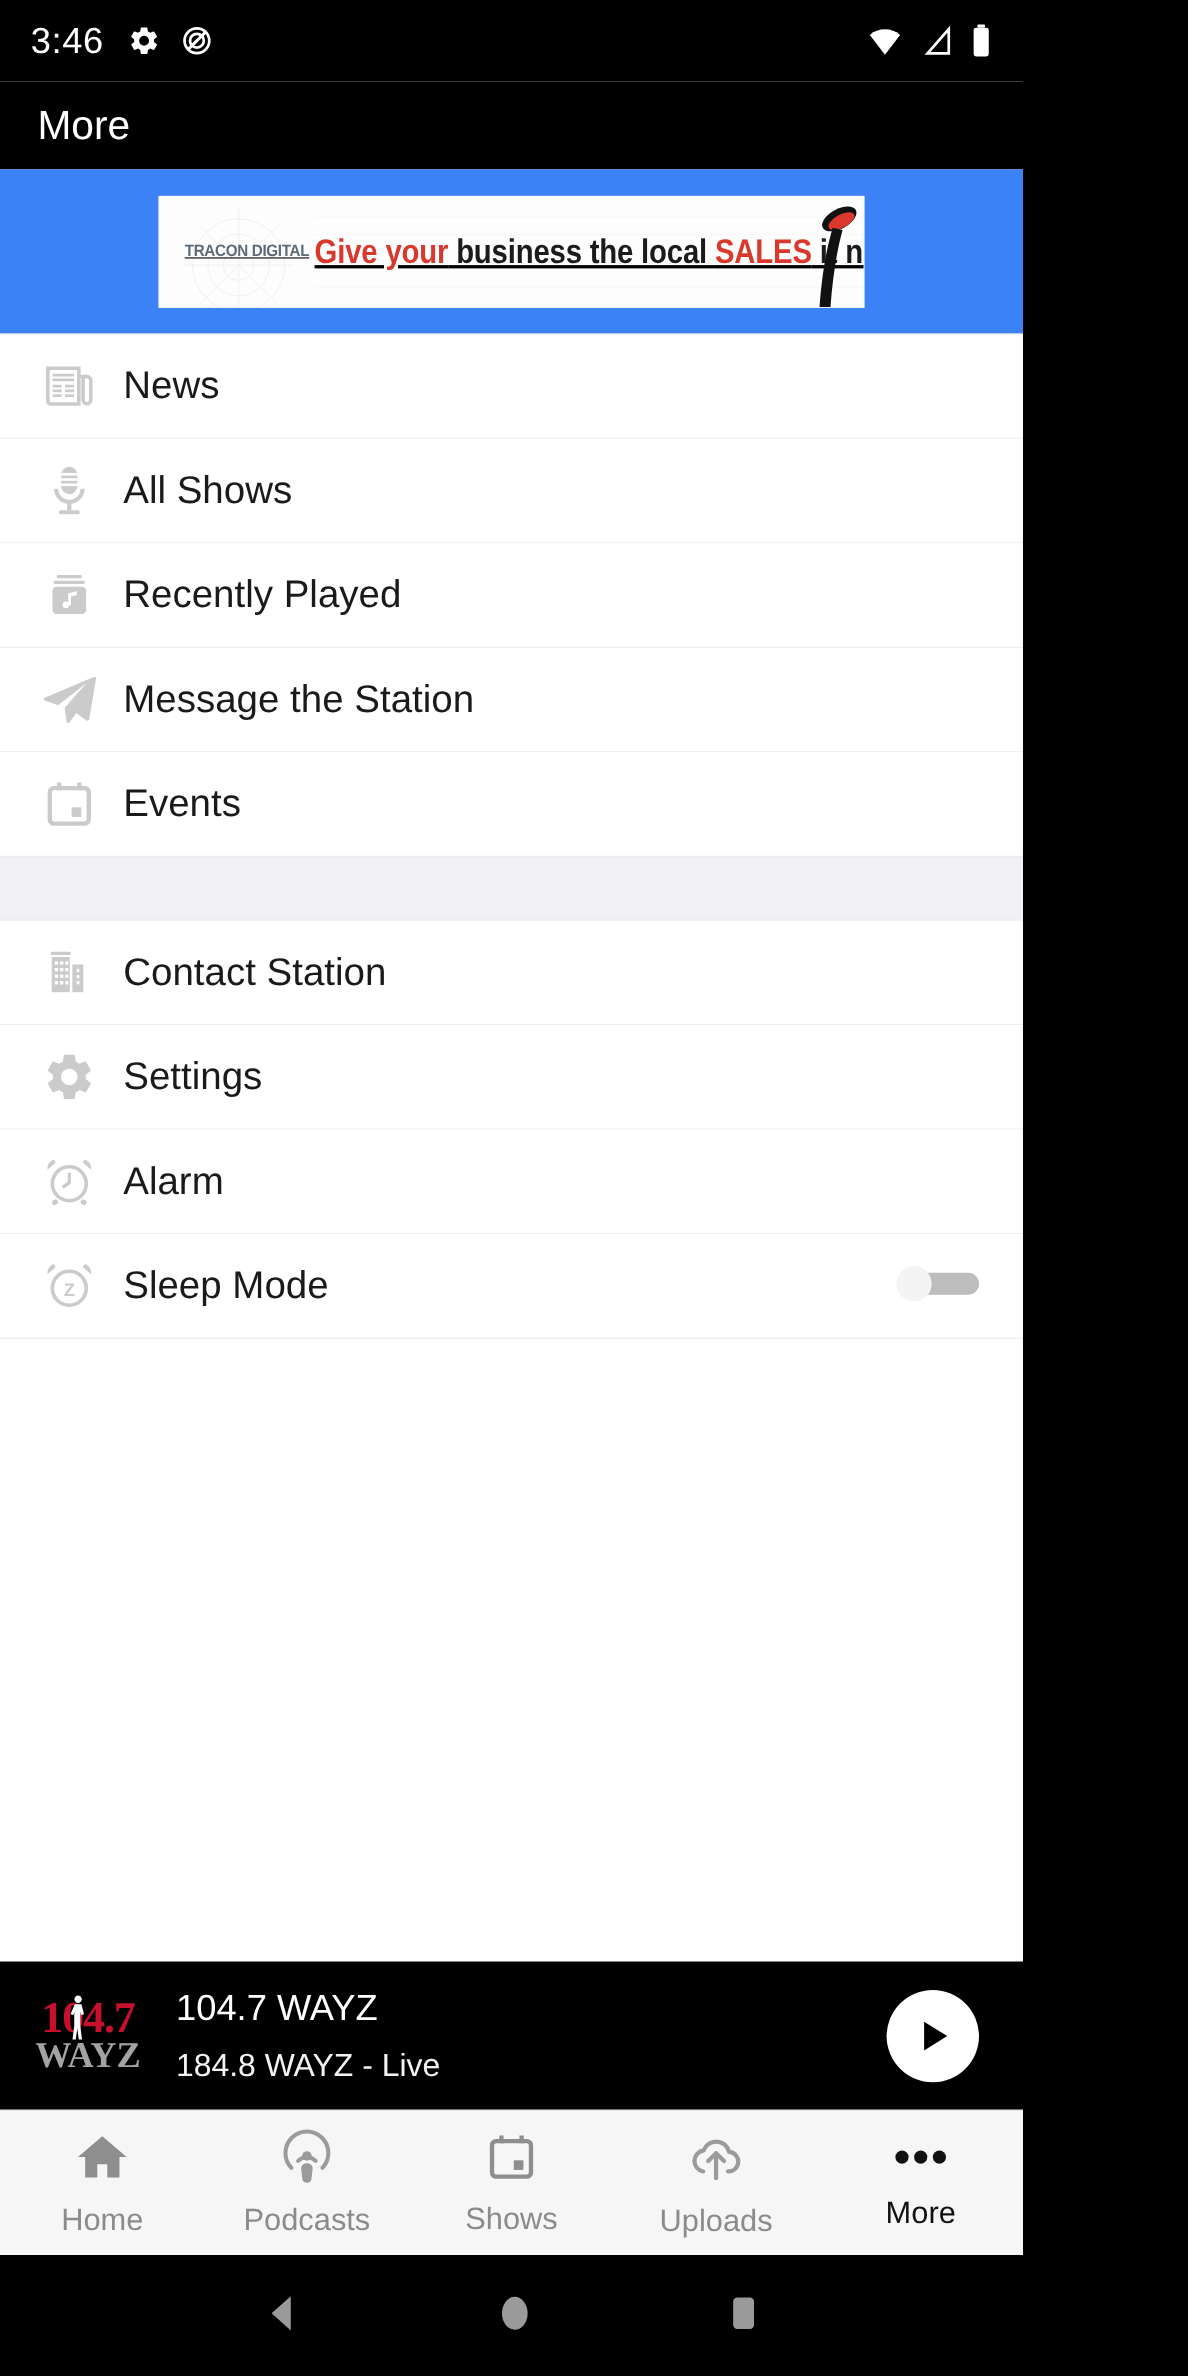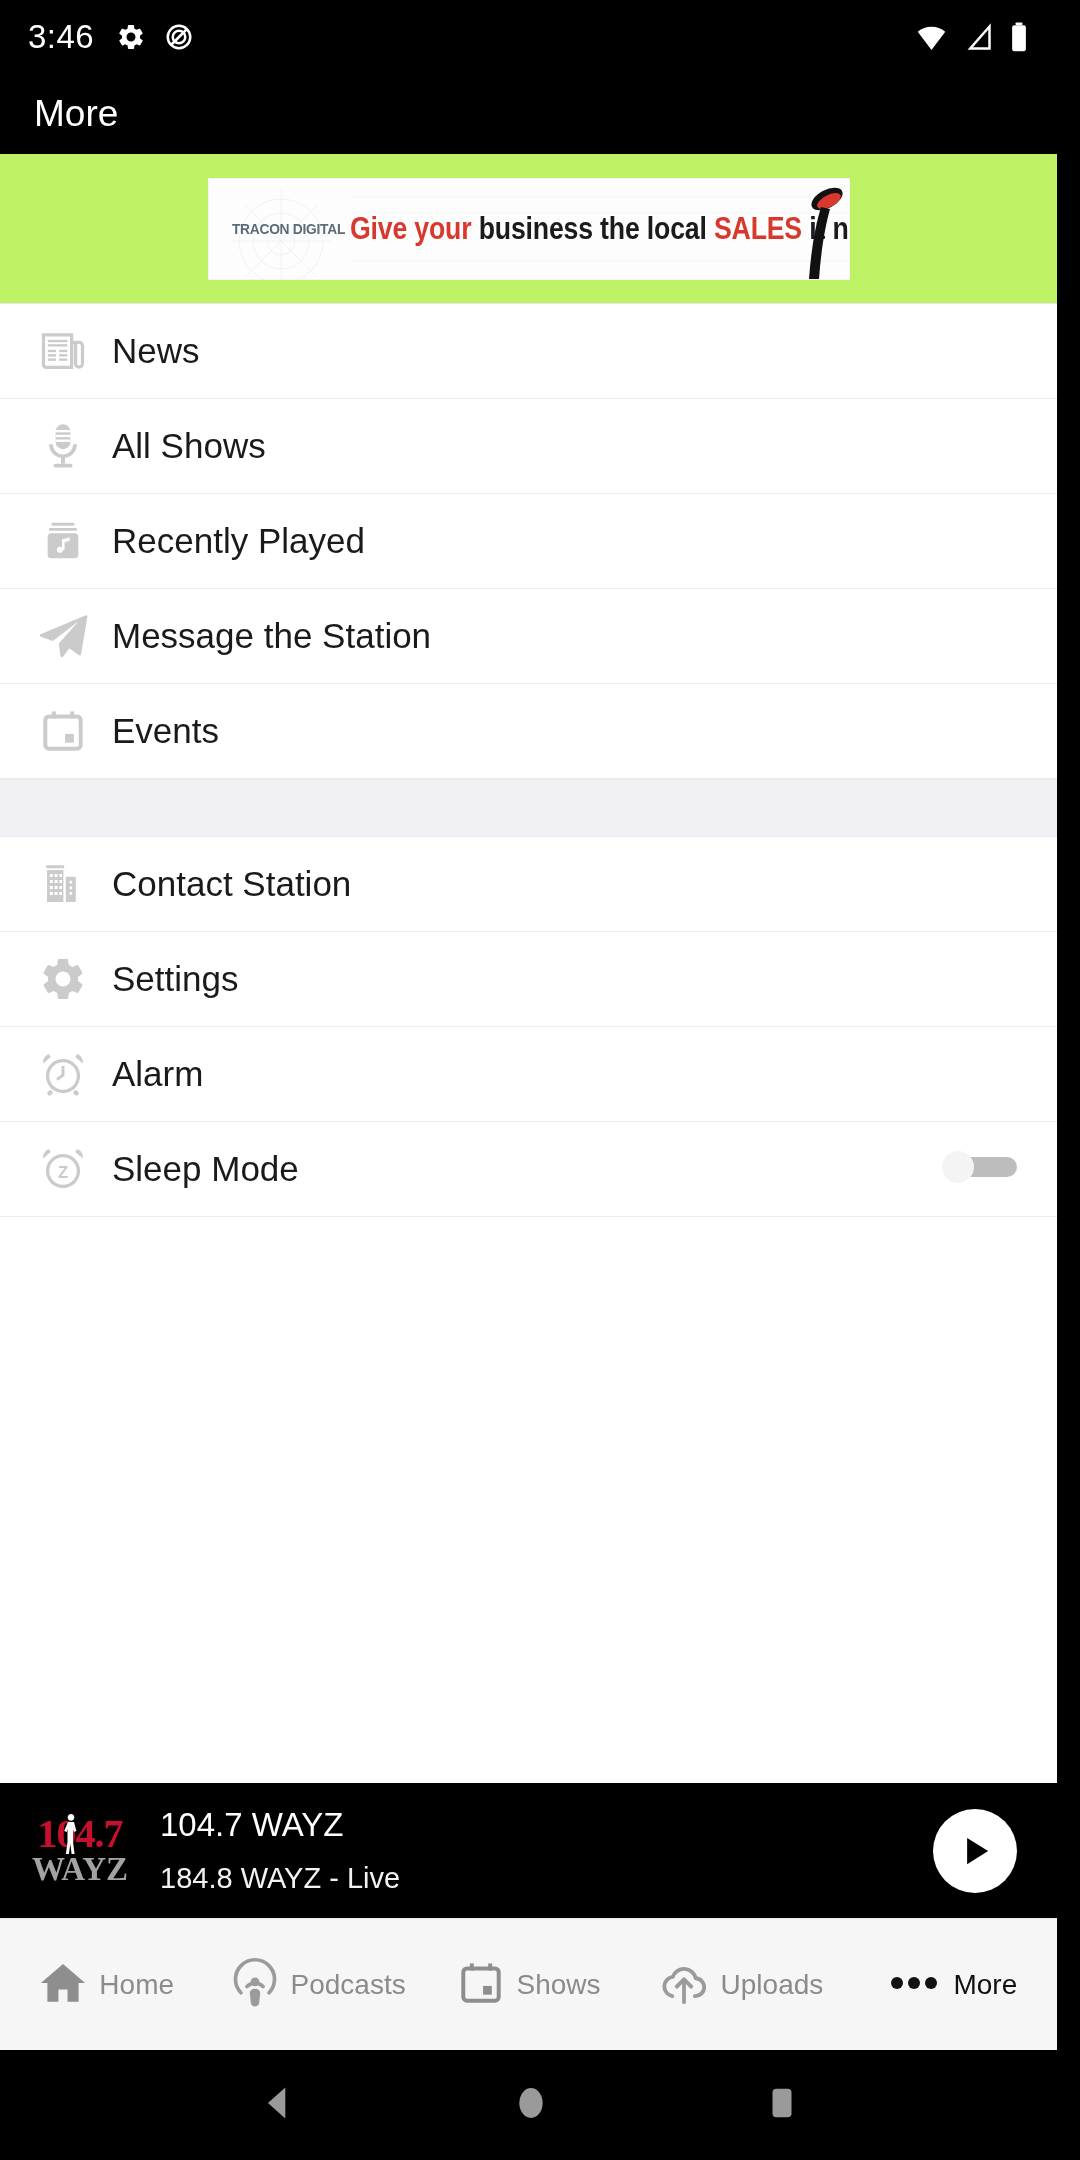--- a/index.html
+++ b/index.html
@@ -2,21 +2,21 @@
 <html><head>
 <meta charset="utf-8">
 <style>
   * { box-sizing: border-box; margin: 0; padding: 0; }
   html, body {
     width: 1080px; height: 2160px;
     background: #000;
     font-family: "Liberation Sans", sans-serif;
     overflow: hidden;
   }
-  .phone { width: 1057px; height: 2160px; position: relative; display: flex; flex-direction: column; background:#fff; }
+  .phone { width: 930px; height: 2160px; position: relative; display: flex; flex-direction: column; background:#fff; }
 
   
   .statusbar {
     height: 74px; background:#000; color:#fff;
     display:flex; align-items:center; padding: 0 28px;
     flex: none;
   }
   .status-clock { font-size: 33px; letter-spacing: .5px; }
   .status-icons-left { display:flex; align-items:center; gap:18px; margin-left:22px; }
   .status-icons-right { margin-left:auto; display:flex; align-items:center; gap:14px; }
@@ -25,23 +25,24 @@
   
   .titlebar {
     height: 80px; background:#000; color:#fff;
     display:flex; align-items:center; padding: 0 34px;
     flex:none;
   }
   .titlebar .title { font-size: 37px; font-weight: 400; }
 
   
   .ad-wrap {
-    background:#bef264; flex:none;
+    background:#3b82f6; flex:none;
     height: 150px; display:flex; align-items:center; justify-content:center;
     border-bottom: 1px solid #e6e6ea;
+    text-decoration: underline;
   }
   .ad-banner {
     width: 640px; height: 100px; background:#fdfdfd;
     position:relative; overflow:hidden;
     display:flex; align-items:center;
     box-shadow: 0 0 0 1px #f4f4f6;
   }
   .ad-gridbg { position:absolute; inset:0; opacity:.5; }
   .ad-logo {
     position:relative; z-index:2;
@@ -102,21 +103,21 @@
     width: 84px; height: 84px; border-radius:50%;
     background:#fff; display:flex; align-items:center; justify-content:center;
   }
 
   
   .bottomnav {
     flex:none; height: 132px; background:#f6f6f7;
     display:flex; align-items:center; border-top:1px solid #e7e7e9;
   }
   .nav-item {
-    flex:1; display:flex; flex-direction:row;
+    flex:1; display:flex; flex-direction:column;
     align-items:center; justify-content:center; gap:10px;
   }
   .nav-label { font-size: 28px; color:#8b8b8b; }
   .nav-item.active .nav-label { color:#111; }
 
   
   .androidnav {
     flex:none; height: 110px; background:#000;
     display:flex; align-items:center; justify-content:space-around;
     padding: 0 150px;

